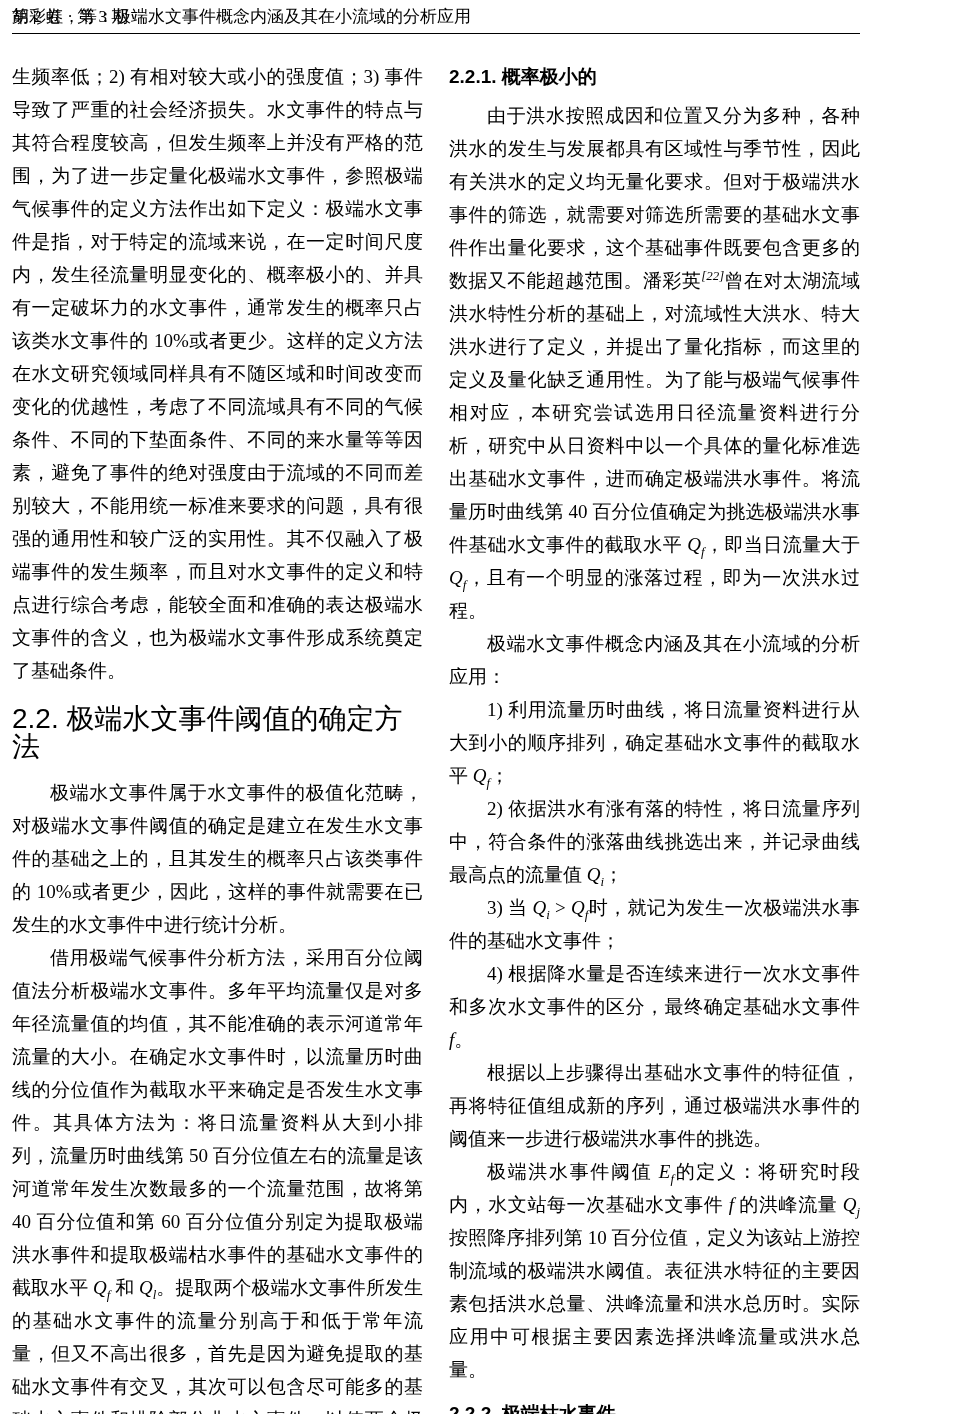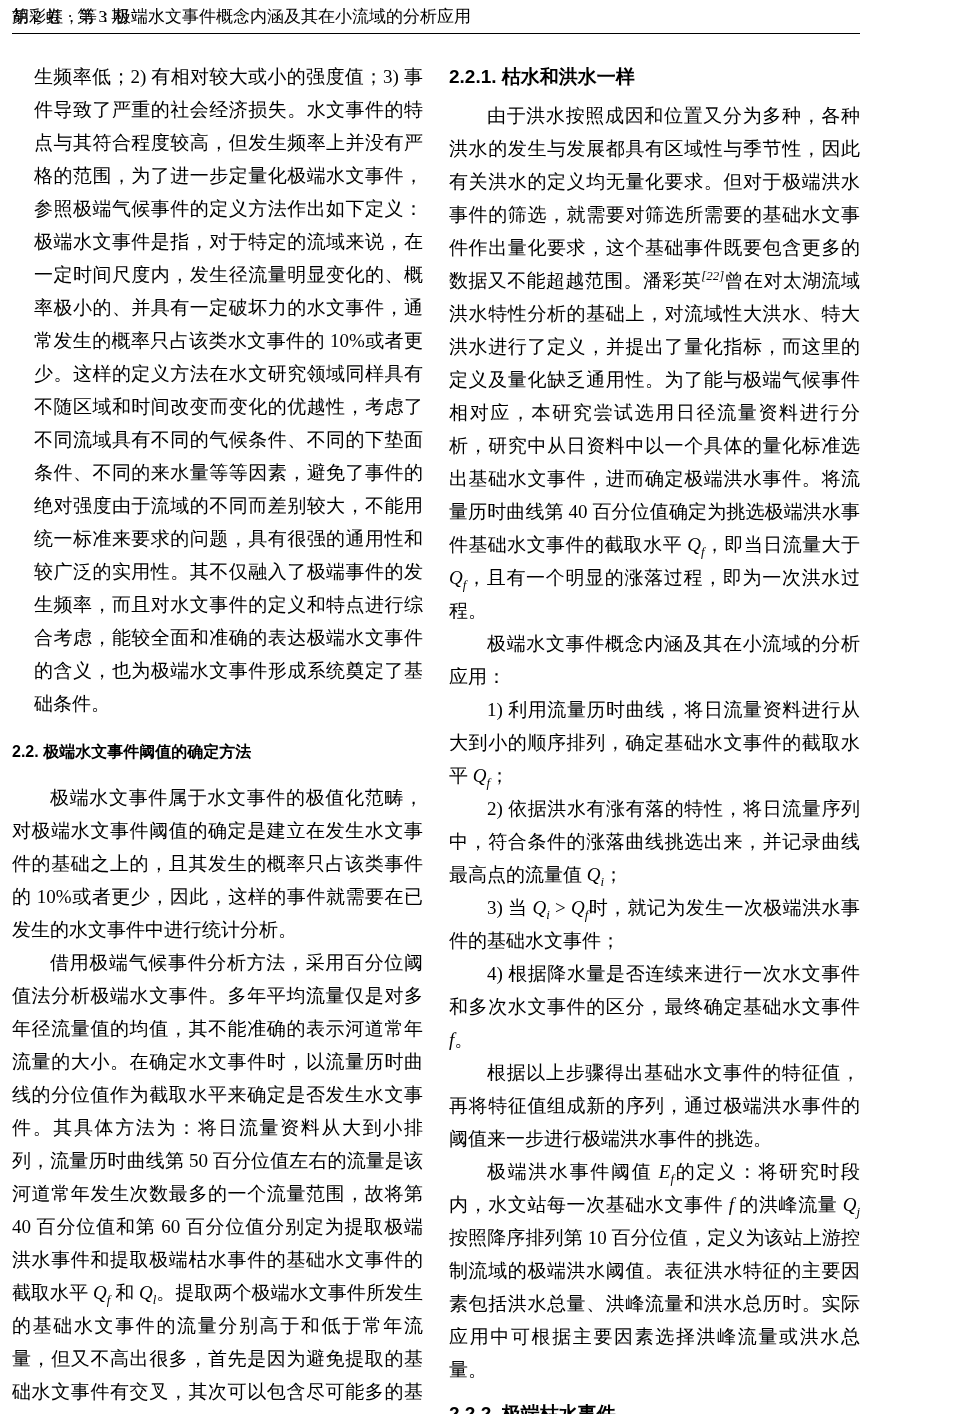--- a/index.html
+++ b/index.html
@@ -34,25 +34,25 @@
   }
   .col {
     flex: 1 1 0;
     min-width: 0;
     font-size: 19px;
     line-height: 33px;
     text-align: justify;
   }
   .col > :first-child { margin-top: 0 !important; }
   .para { text-indent: 2em; margin: 0; }
-  .para.cont { text-indent: 0; margin-left: 22px; }
+  .para.cont { text-indent: 0; }
   h2.sec-heading {
     font-family: "Liberation Sans", "DejaVu Sans", sans-serif;
-    font-size: 16px;
-    font-weight: bold;
+    font-size: 28px;
+    font-weight: normal;
     line-height: 28px;
     margin: 18px 0 15px 0;
     text-align: left;
   }
   h3.subsec-heading {
     font-family: "Liberation Sans", "DejaVu Sans", sans-serif;
     font-size: 19px;
     font-weight: bold;
     line-height: 33px;
     margin: 11px 0 6px 0;
@@ -90,21 +90,21 @@
   <hr class="header-rule">
 
   <main class="content">
     <div class="col" id="left-col">
         <p class="para cont">生频率低；2) 有相对较大或小的强度值；3) 事件导致了严重的社会经济损失。水文事件的特点与其符合程度较高，但发生频率上并没有严格的范围，为了进一步定量化极端水文事件，参照极端气候事件的定义方法作出如下定义：极端水文事件是指，对于特定的流域来说，在一定时间尺度内，发生径流量明显变化的、概率极小的、并具有一定破坏力的水文事件，通常发生的概率只占该类水文事件的 10%或者更少。这样的定义方法在水文研究领域同样具有不随区域和时间改变而变化的优越性，考虑了不同流域具有不同的气候条件、不同的下垫面条件、不同的来水量等等因素，避免了事件的绝对强度由于流域的不同而差别较大，不能用统一标准来要求的问题，具有很强的通用性和较广泛的实用性。其不仅融入了极端事件的发生频率，而且对水文事件的定义和特点进行综合考虑，能较全面和准确的表达极端水文事件的含义，也为极端水文事件形成系统奠定了基础条件。</p>
         <h2 class="sec-heading">2.2. 极端水文事件阈值的确定方法</h2>
         <p class="para">极端水文事件属于水文事件的极值化范畴，对极端水文事件阈值的确定是建立在发生水文事件的基础之上的，且其发生的概率只占该类事件的 10%或者更少，因此，这样的事件就需要在已发生的水文事件中进行统计分析。</p>
         <p class="para">借用极端气候事件分析方法，采用百分位阈值法分析极端水文事件。多年平均流量仅是对多年径流量值的均值，其不能准确的表示河道常年流量的大小。在确定水文事件时，以流量历时曲线的分位值作为截取水平来确定是否发生水文事件。其具体方法为：将日流量资料从大到小排列，流量历时曲线第 50 百分位值左右的流量是该河道常年发生次数最多的一个流量范围，故将第 40 百分位值和第 60 百分位值分别定为提取极端洪水事件和提取极端枯水事件的基础水文事件的截取水平 <i>Q</i><sub>f</sub> 和 <i>Q</i><sub>l</sub>。提取两个极端水文事件所发生的基础水文事件的流量分别高于和低于常年流量，但又不高出很多，首先是因为避免提取的基础水文事件有交叉，其次可以包含尽可能多的基础水文事件和排除部分非水文事件，以使两个极端水文事件的提取基础更为合理和全面，也使得本研究对阈值的定义方法更为统一。</p>
       </div>
     <div class="col" id="right-col">
-        <h3 class="subsec-heading">2.2.1. 枯水和洪水一样</h3>
+        <h3 class="subsec-heading">2.2.1. 概率极小的</h3>
         <p class="para">由于洪水按照成因和位置又分为多种，各种洪水的发生与发展都具有区域性与季节性，因此有关洪水的定义均无量化要求。但对于极端洪水事件的筛选，就需要对筛选所需要的基础水文事件作出量化要求，这个基础事件既要包含更多的数据又不能超越范围。潘彩英<sup>[22]</sup>曾在对太湖流域洪水特性分析的基础上，对流域性大洪水、特大洪水进行了定义，并提出了量化指标，而这里的定义及量化缺乏通用性。为了能与极端气候事件相对应，本研究尝试选用日径流量资料进行分析，研究中从日资料中以一个具体的量化标准选出基础水文事件，进而确定极端洪水事件。将流量历时曲线第 40 百分位值确定为挑选极端洪水事件基础水文事件的截取水平 <i>Q</i><sub>f</sub>，即当日流量大于 <i>Q</i><sub>f</sub>，且有一个明显的涨落过程，即为一次洪水过程。</p>
         <p class="para">极端水文事件概念内涵及其在小流域的分析应用：</p>
         <p class="para">1) 利用流量历时曲线，将日流量资料进行从大到小的顺序排列，确定基础水文事件的截取水平 <i>Q</i><sub>f</sub>；</p>
         <p class="para">2) 依据洪水有涨有落的特性，将日流量序列中，符合条件的涨落曲线挑选出来，并记录曲线最高点的流量值 <i>Q</i><sub>i</sub>；</p>
         <p class="para">3) 当 <i>Q</i><sub>i</sub> &gt; <i>Q</i><sub>f</sub>时，就记为发生一次极端洪水事件的基础水文事件；</p>
         <p class="para">4) 根据降水量是否连续来进行一次水文事件和多次水文事件的区分，最终确定基础水文事件 <i>f</i>。</p>
         <p class="para">根据以上步骤得出基础水文事件的特征值，再将特征值组成新的序列，通过极端洪水事件的阈值来一步进行极端洪水事件的挑选。</p>
         <p class="para">极端洪水事件阈值 <i>E</i><sub>f</sub>的定义：将研究时段内，水文站每一次基础水文事件 <i>f</i> 的洪峰流量 <i>Q</i><sub>j</sub> 按照降序排列第 10 百分位值，定义为该站上游控制流域的极端洪水阈值。表征洪水特征的主要因素包括洪水总量、洪峰流量和洪水总历时。实际应用中可根据主要因素选择洪峰流量或洪水总量。</p>
         <h3 class="subsec-heading">2.2.2. 极端枯水事件</h3>
         <p class="para">枯水和洪水一样，再将特征值组成新的序列。</p>

